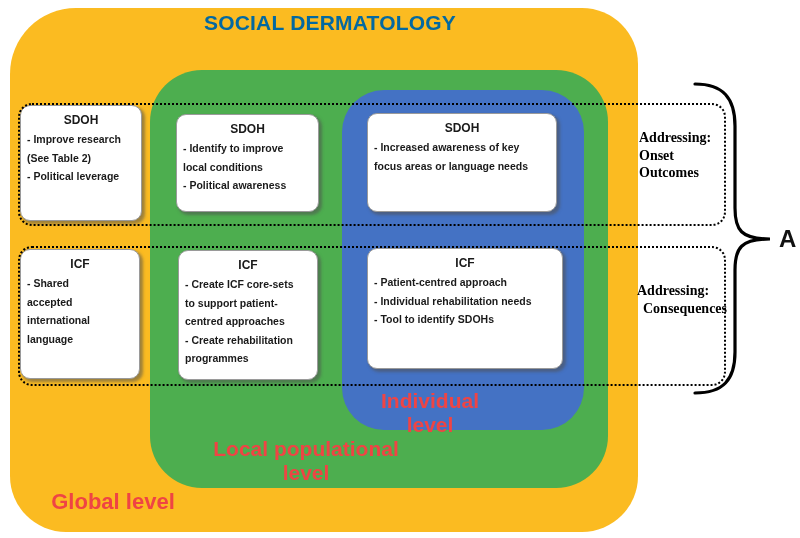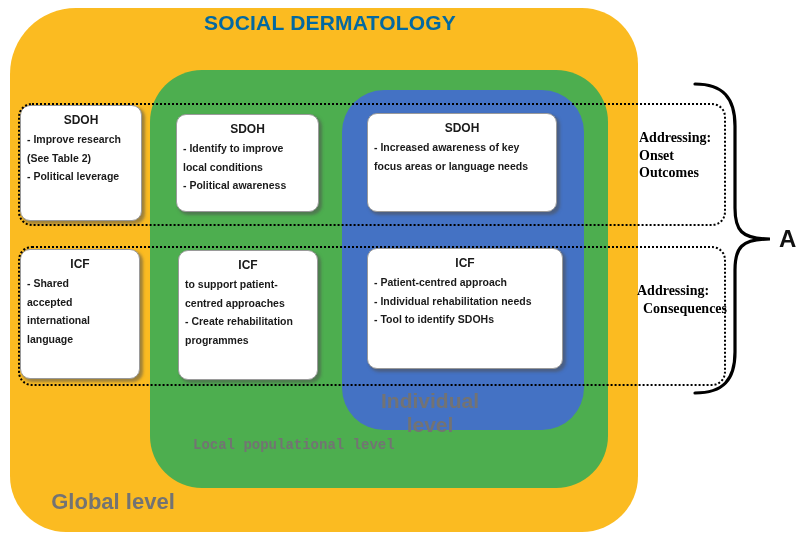--- a/index.html
+++ b/index.html
@@ -33,23 +33,23 @@
   #b4{left:20px;top:249px;width:120px;height:130px;}
   #b5{left:178px;top:250px;width:140px;height:130px;}
   #b6{left:367px;top:248px;width:196px;height:121px;}
 
   
   .band{border:2px dotted #000;border-radius:14px;z-index:5;pointer-events:none;}
   .band1{left:18px;top:103px;width:704px;height:119px;}
   .band2{left:18px;top:246px;width:704px;height:136px;}
 
   
-  .lvl{color:#737373;font-weight:bold;z-index:4;}
+  .lvl{color:#ef4444;font-weight:bold;z-index:4;}
   .lbl-individual{left:357px;top:389px;width:146px;text-align:center;font-size:21px;}
-  .lbl-local{left:193px;top:437px;width:226px;font-size:14px;font-family:Liberation Mono, monospace;}
+  .lbl-local{left:193px;top:437px;width:226px;text-align:center;font-size:21px;}
   .lbl-global{left:42px;top:489px;width:142px;text-align:center;font-size:22px;}
 
   
   .addr{font-family:"Liberation Serif", serif;font-weight:bold;font-size:14px;
         line-height:17.5px;color:#000;z-index:6;}
   .addr-onset{left:639px;top:129px;}
   .addr-consequences{left:637px;top:282px;}
   .addr-consequences .aline:nth-child(2){margin-left:6px;}
 
   
@@ -88,20 +88,21 @@
 <div id="b4" class="abs wbox">
   <div class="hd">ICF</div>
   <div class="line">- Shared</div>
   <div class="line">accepted</div>
   <div class="line">international</div>
   <div class="line">language</div>
 </div>
 
 <div id="b5" class="abs wbox">
   <div class="hd">ICF</div>
+  <div class="line">- Create ICF core-sets</div>
   <div class="line">to support patient-</div>
   <div class="line">centred approaches</div>
   <div class="line">- Create rehabilitation</div>
   <div class="line">programmes</div>
 </div>
 
 <div id="b6" class="abs wbox">
   <div class="hd">ICF</div>
   <div class="line">- Patient-centred approach</div>
   <div class="line">- Individual rehabilitation needs</div>

